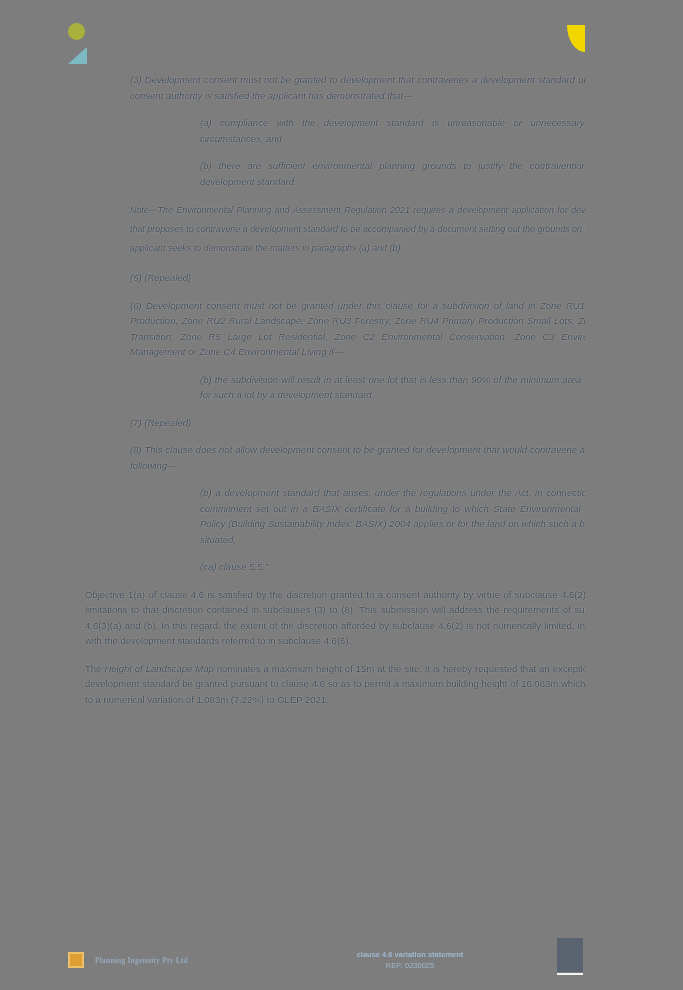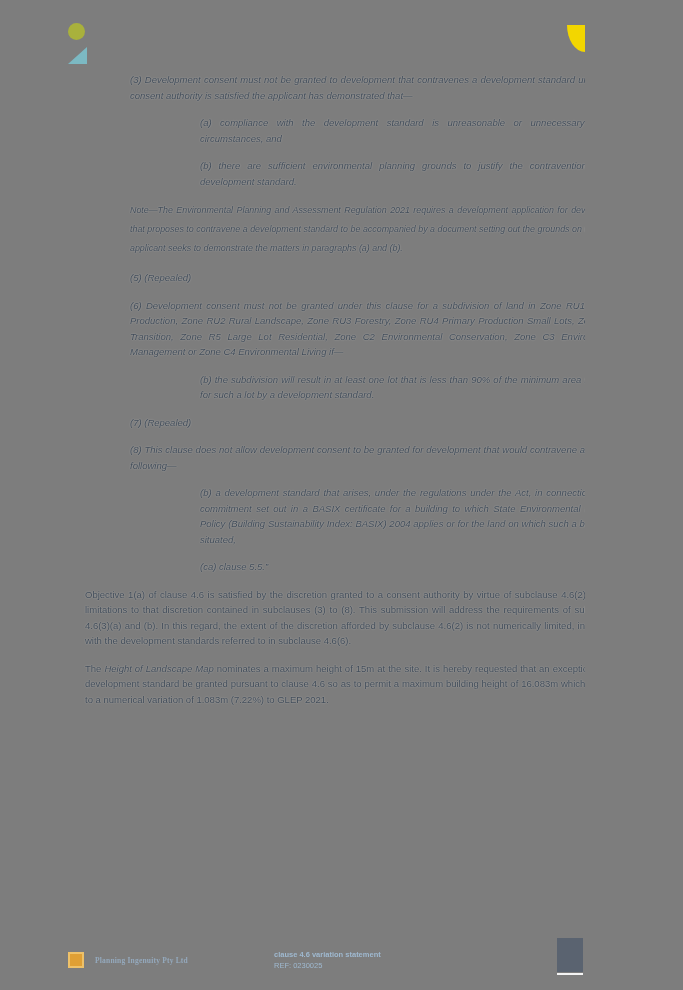--- a/index.html
+++ b/index.html
@@ -29,21 +29,21 @@
   .it{font-style:italic;}
   .lvl1{margin-left:45px !important;margin-right:0;}
   .lvl2{margin-left:115px !important;margin-right:0;}
   .note{font-size:8.9px;line-height:19px;}
 
   
   .footer-logo{position:absolute;left:68px;top:952px;width:16px;height:16px;
     background:#df9f35;border:2px solid #eec169;box-sizing:border-box;}
   .footer-company{position:absolute;left:95px;top:956px;font-size:7.5px;font-weight:bold;
     color:#94a9bd;letter-spacing:0.2px;font-family:Liberation Serif, serif;}
-  .footer-right{position:absolute;right:61px;top:949px;width:250px;text-align:left;
+  .footer-right{position:absolute;right:50px;top:949px;width:250px;text-align:center;
     font-size:7.5px;line-height:11px;color:#9fb9d0;}
   .footer-right .l1{font-weight:bold;}
   .footer-page{position:absolute;left:640px;top:958px;font-size:7.5px;font-weight:bold;color:#9fb9d0;}
   .page-tab{position:absolute;right:2px;top:938px;width:26px;height:34px;background:#5a6370;}
   .page-tab-underline{position:absolute;right:2px;top:973px;width:26px;height:2px;background:#f4f4f4;}
 </style>
 </head>
 <body>
 
 <div class="page">

